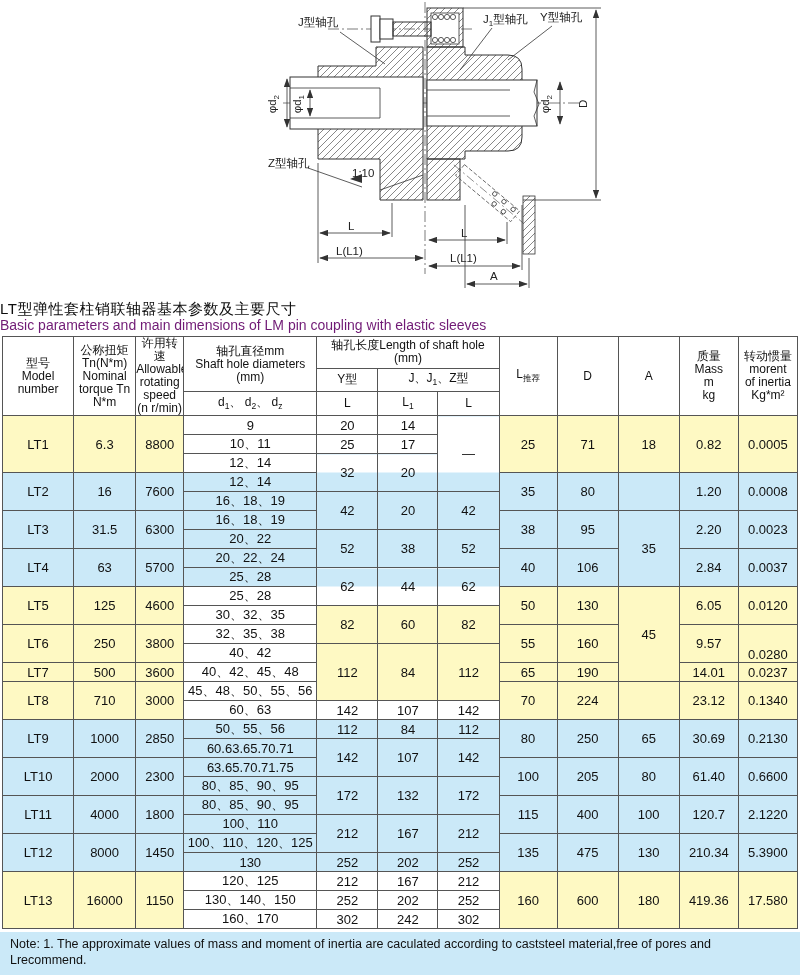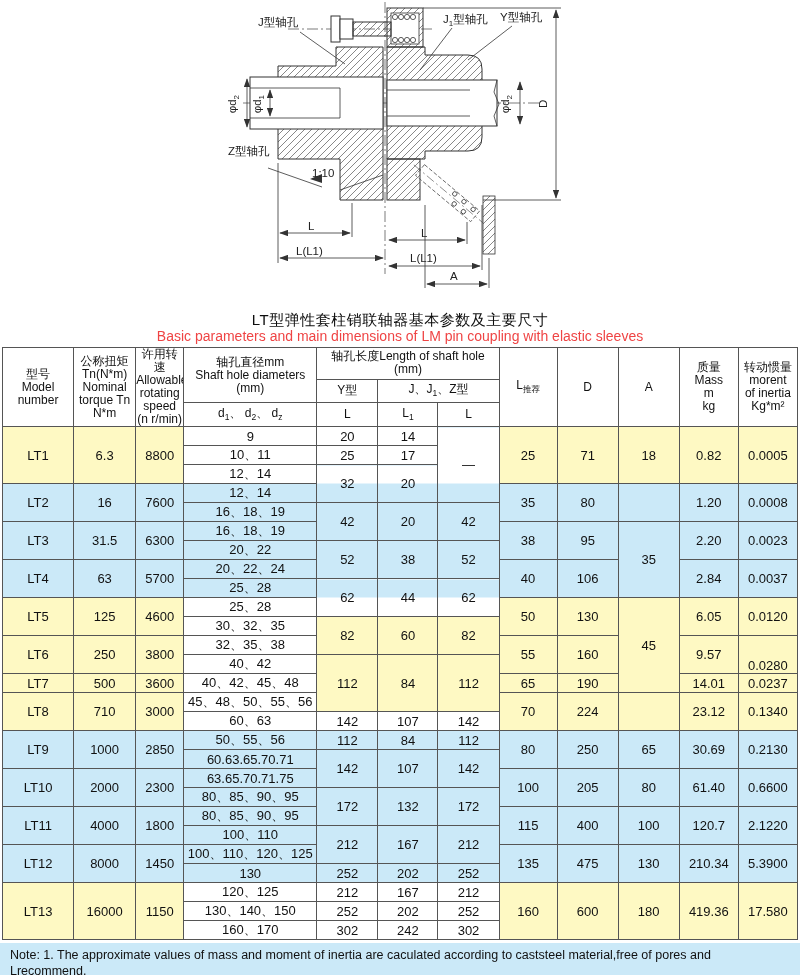--- a/index.html
+++ b/index.html
@@ -1,26 +1,26 @@
 <!DOCTYPE html>
 <html><head>
 <meta charset="utf-8">
 <style>
   html,body{margin:0;padding:0;background:#fff;}
   .page{position:relative;width:800px;height:975px;background:#fff;overflow:hidden;
         font-family:"Liberation Sans","DejaVu Sans",sans-serif;color:#111;}
   
-  .drawing{position:relative;width:660px;height:292px;}
+  .drawing{position:relative;width:660px;height:292px;margin-left:40px;}
   .dlabel{position:absolute;font-size:11.5px;color:#222;white-space:nowrap;line-height:1;}
   .rot{transform:rotate(-90deg);transform-origin:center;}
   .dlabel sub{font-size:8px;}
   
-  .titles{text-align:center;line-height:1.15;margin-top:19px;}
+  .titles{line-height:1.15;margin-top:8px;}
   .t-cn{font-size:15px;letter-spacing:.5px;color:#0d0d0d;}
-  .t-en{font-size:14px;color:#ef4444;}
+  .t-en{font-size:14px;color:#701a75;}
   
   table.params{border-collapse:collapse;margin:3px 2px 0 2px;width:796px;table-layout:fixed;}
   table.params th,table.params td{border:1px solid #555;padding:0;text-align:center;
       font-weight:normal;font-size:13px;color:#111;overflow:hidden;}
   table.params th{font-size:12px;line-height:1.08;white-space:pre-line;}
   th.big{font-size:15px;}
   td.hole{text-align:left;padding-left:3px;font-size:12px;white-space:nowrap;}
   tr.sub{height:19px;}
   tr.b{background:#cbe9f8;}
   td.cw{background:#fef9c3;}
@@ -132,21 +132,21 @@
         <line x1="425" y1="205" x2="425" y2="288"></line>
         <line x1="489" y1="258" x2="489" y2="288"></line>
         <line x1="427" y1="284" x2="487" y2="284" marker-start="url(#arS)" marker-end="url(#arE)"></line>
       </g>
     </svg>
 
     
     <div class="dlabel" style="left:258px;top:17px;">J型轴孔</div>
     <div class="dlabel" style="left:443px;top:14px;"><span>J</span><sub>1</sub><span>型轴孔</span></div>
     <div class="dlabel" style="left:500px;top:12px;">Y型轴孔</div>
-    <div class="dlabel" style="left:228px;top:146px;">Z型轴孔</div>
+    <div class="dlabel" style="left:228px;top:158px;">Z型轴孔</div>
     <div class="dlabel" style="left:312px;top:168px;">1:10</div>
     <div class="dlabel rot" style="left:225px;top:97px;"><span>φd</span><sub>2</sub></div>
     <div class="dlabel rot" style="left:250px;top:97px;"><span>φd</span><sub>1</sub></div>
     <div class="dlabel rot" style="left:498px;top:97px;"><span>φd</span><sub>2</sub></div>
     <div class="dlabel rot" style="left:540px;top:98px;">D</div>
     <div class="dlabel" style="left:308px;top:221px;">L</div>
     <div class="dlabel" style="left:296px;top:246px;">L(L1)</div>
     <div class="dlabel" style="left:421px;top:228px;">L</div>
     <div class="dlabel" style="left:410px;top:253px;">L(L1)</div>
     <div class="dlabel" style="left:450px;top:271px;">A</div>

